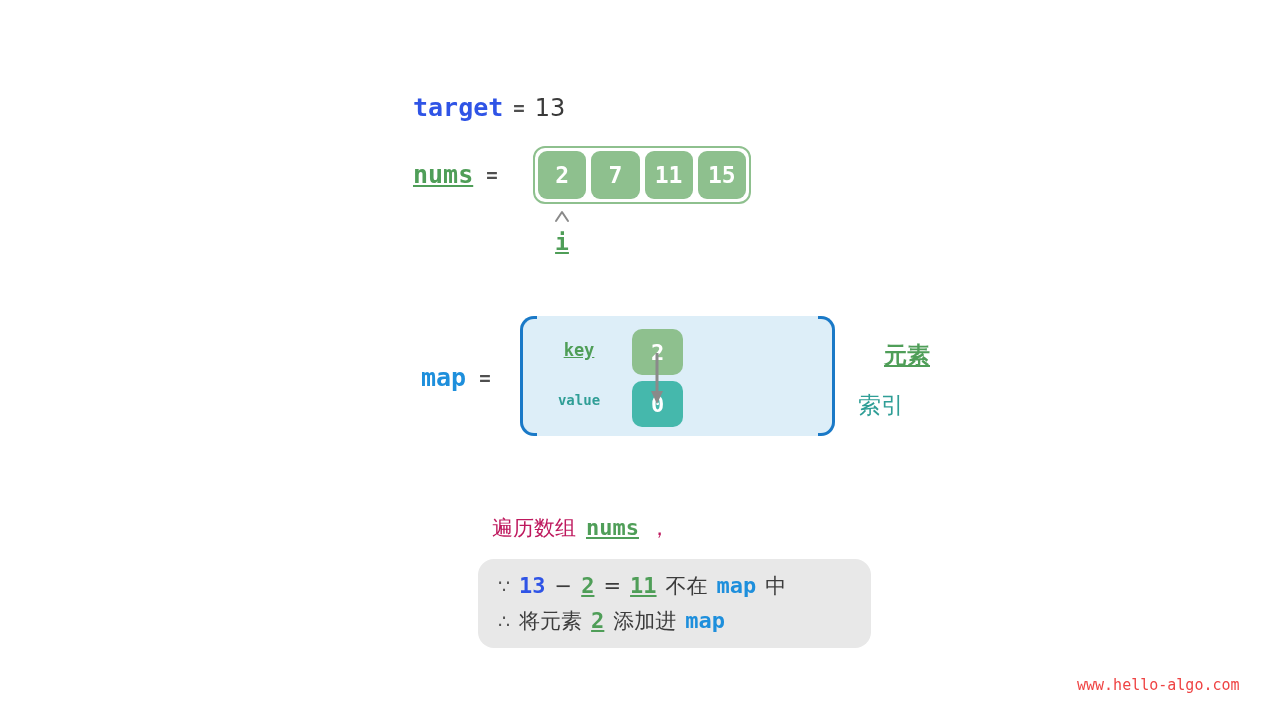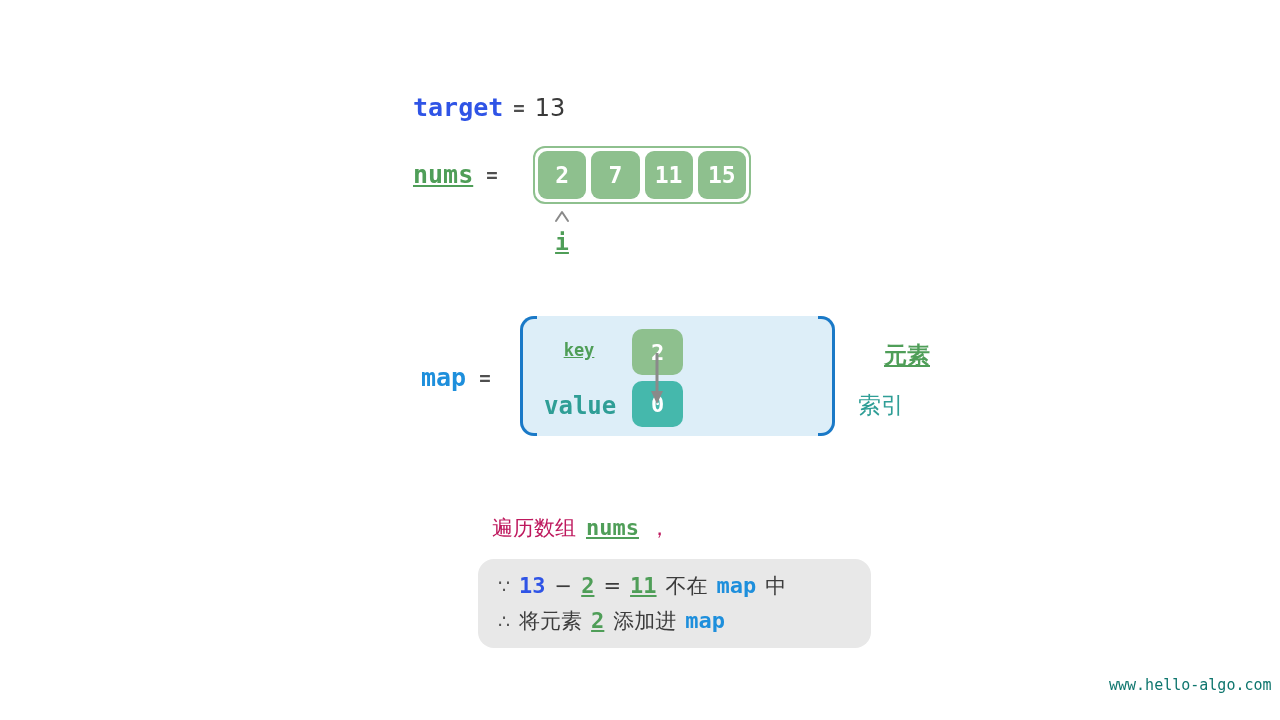--- a/index.html
+++ b/index.html
@@ -53,21 +53,21 @@
     left: 520px; top: 316px; width: 315px; height: 120px;
     background: #ddeef8; border-radius: 14px;
   }
   .bracket {
     width: 17px; height: 120px; top: 316px;
     border: 3px solid #1a79c7;
   }
   .bracket-left  { left: 520px; border-right: none; border-radius: 14px 0 0 14px; }
   .bracket-right { left: 818px; border-left: none;  border-radius: 0 14px 14px 0; }
   .key-label   { left: 549px; top: 340px; width: 60px; text-align: center; font-size: 17px; }
-  .value-label { left: 544px; top: 392px; width: 70px; text-align: center; font-size: 24px; }
+  .value-label { left: 544px; top: 392px; width: 70px; text-align: center; font-size: 14px; }
   .kv-cell {
     left: 632px; width: 51px; height: 46px; border-radius: 10px;
     color: #ffffff; font-size: 22px;
     display: flex; align-items: center; justify-content: center;
   }
   .key-cell   { top: 329px; background: #8ec08e; }
   .value-cell { top: 381px; background: #45b8ac; }
   .kv-arrow { left: 649px; top: 352px; }
   .element-label { left: 858px; top: 340px; font-size: 23px; font-weight: bold; margin-left: 26px; }
   .index-label   { left: 858px; top: 390px; font-size: 23px; font-weight: normal; }
@@ -91,23 +91,23 @@
   
   .step-box {
     left: 35px; top: 638px; width: 147px; height: 54px;
     border: 2px solid #bbbbbb; border-radius: 9px; background: #fcfcfc;
     display: flex; align-items: center; justify-content: center;
     color: #999999; font-size: 25px;
   }
 
   
   .watermark {
-    left: 1109px; top: 676px;
+    left: 1077px; top: 676px;
     font-family: "DejaVu Sans Mono", "Liberation Mono", monospace;
-    font-size: 15px; color: #0f766e;
+    font-size: 15px; color: #ef4444;
   }
 </style>
 </head>
 <body>
 
 <div class="canvas">
 
   <div class="abs row target-line">
     <span class="mono kw c-royal">target</span>
     <span class="eq-sign">=</span>

